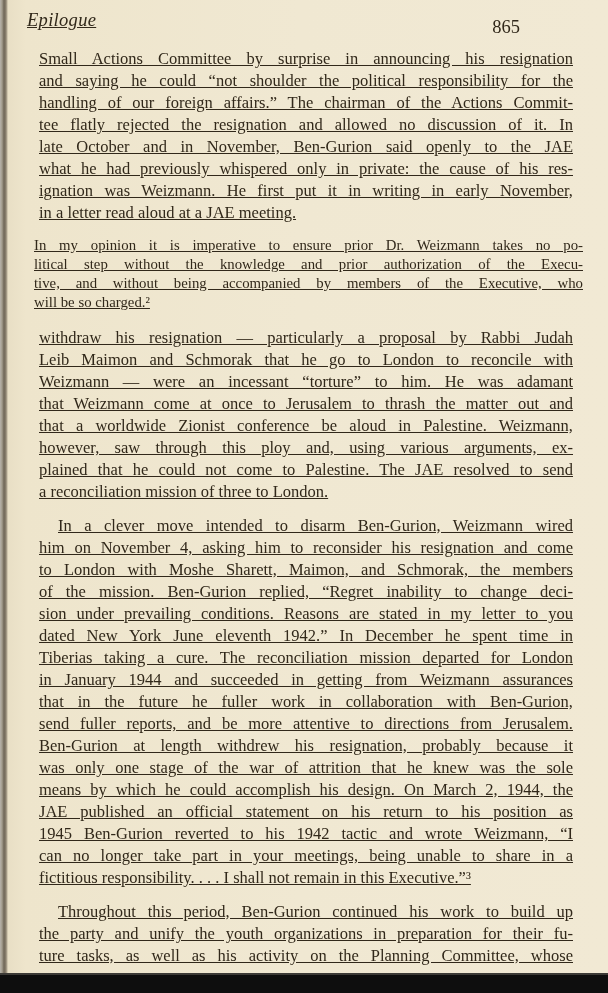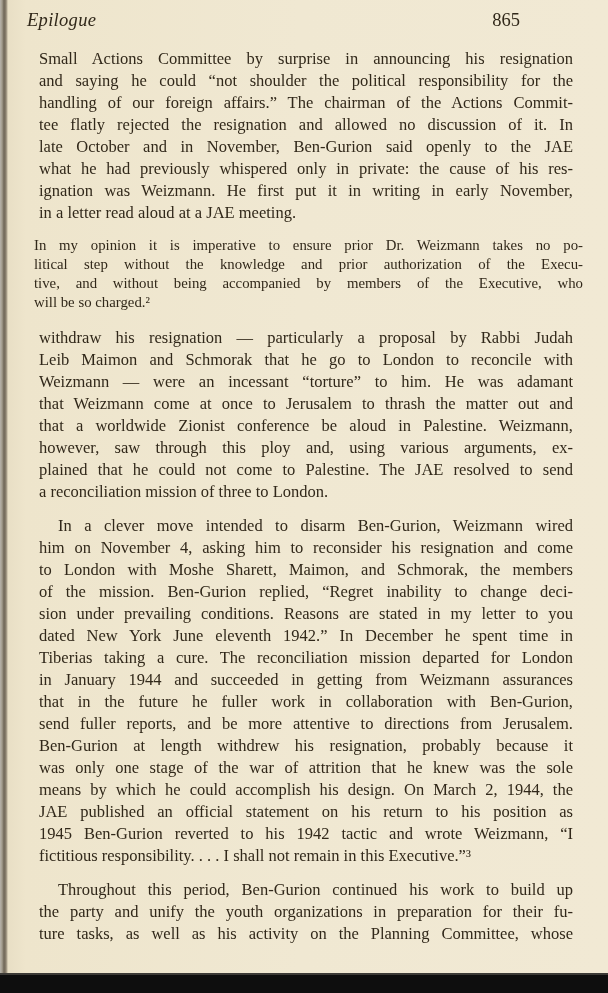--- a/index.html
+++ b/index.html
@@ -7,20 +7,21 @@
     font-family: "Liberation Serif", "DejaVu Serif", serif;
     background: #1a1a1a;
   }
   #page {
     position: relative;
     width: 608px;
     height: 993px;
     overflow: hidden;
     background: linear-gradient(to right, #e6dcc2 0px, #eee5cc 26px, #f0e8d2 300px, #f1e9d4 608px);
     color: #31281a;
+    text-decoration: underline;
   }
   
   #left-edge {
     position: absolute;
     left: 0; top: 0; bottom: 0;
     width: 8px;
     background: linear-gradient(to right, #b7b3ab 0px, #a39c8d 2px, #6f6657 4px, #8d8371 6px, #e6dcc2 8px);
     z-index: 3;
   }
   
@@ -41,21 +42,21 @@
     position: relative;
     height: 26px;
     font-size: 18.5px;
   }
   #header-title {
     font-style: italic;
     letter-spacing: 0.3px;
   }
   #page-number {
     position: absolute;
-    top: 0;
+    top: 7px;
     right: 65px;
     font-style: normal;
   }
   #text-body {
     margin-top: 6px;
     font-size: 16.5px;
     line-height: 22px;
   }
   .para { margin: 12px; }
   .para.quote {
@@ -122,20 +123,21 @@
           <div class="line">dated New York June eleventh 1942.” In December he spent time in</div>
           <div class="line">Tiberias taking a cure. The reconciliation mission departed for London</div>
           <div class="line">in January 1944 and succeeded in getting from Weizmann assurances</div>
           <div class="line">that in the future he fuller work in collaboration with Ben-Gurion,</div>
           <div class="line">send fuller reports, and be more attentive to directions from Jerusalem.</div>
           <div class="line">Ben-Gurion at length withdrew his resignation, probably because it</div>
           <div class="line">was only one stage of the war of attrition that he knew was the sole</div>
           <div class="line">means by which he could accomplish his design. On March 2, 1944, the</div>
           <div class="line">JAE published an official statement on his return to his position as</div>
           <div class="line">1945 Ben-Gurion reverted to his 1942 tactic and wrote Weizmann, “I</div>
+          <div class="line">can no longer take part in your meetings, being unable to share in a</div>
           <div class="line last">fictitious responsibility. . . . I shall not remain in this Executive.”³</div>
         </div>
         <div class="para body">
           <div class="line first">Throughout this period, Ben-Gurion continued his work to build up</div>
           <div class="line">the party and unify the youth organizations in preparation for their fu-</div>
           <div class="line">ture tasks, as well as his activity on the Planning Committee, whose</div>
         </div>
       </div>
   </div>
   <div id="bottom-bar"></div>

